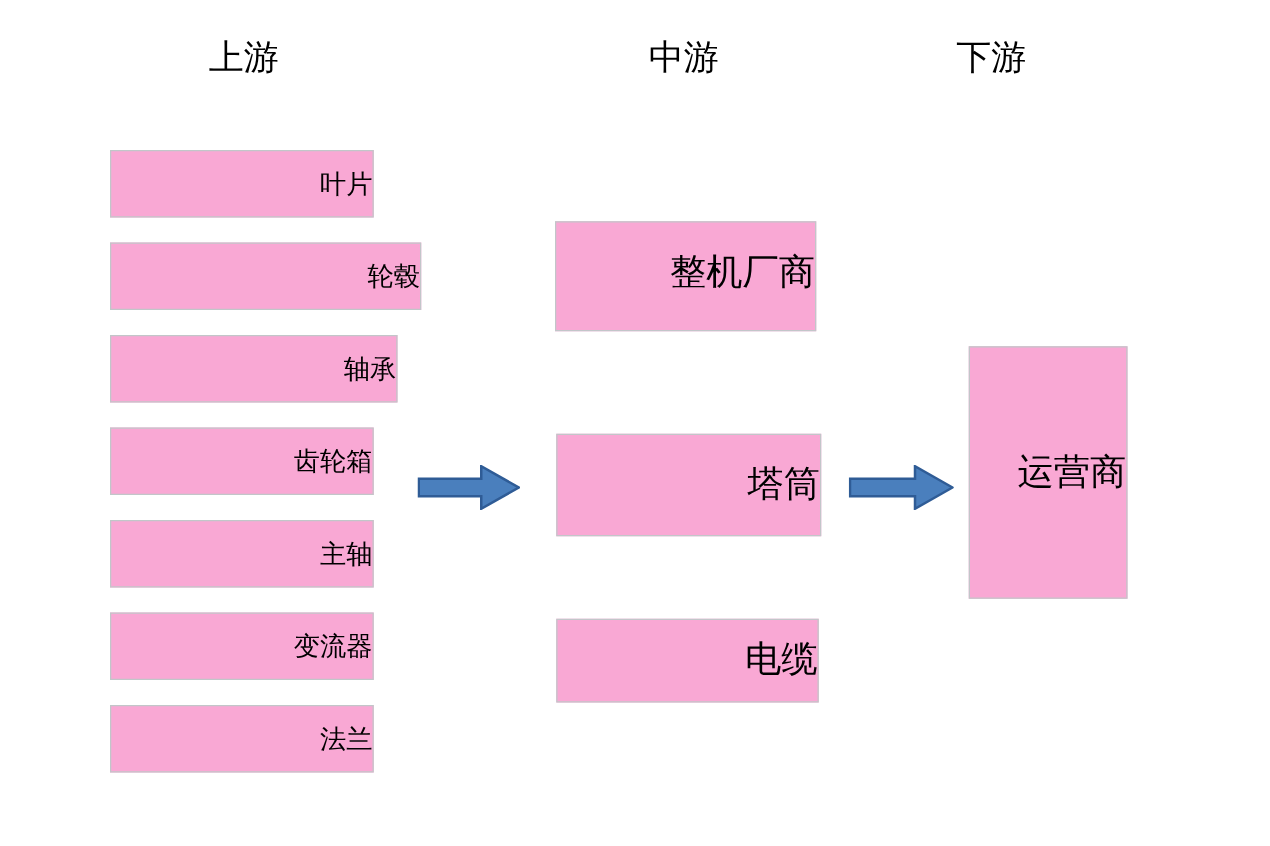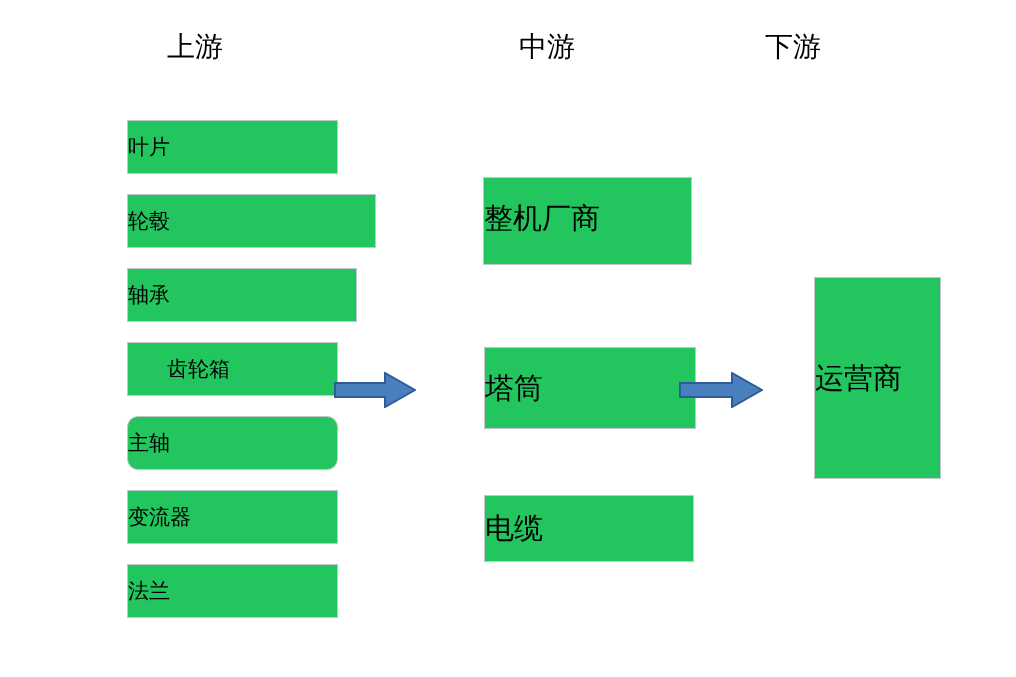--- a/index.html
+++ b/index.html
@@ -30,27 +30,26 @@
     font-size: 28px;
     line-height: 29px;
     color: #000000;
     white-space: nowrap;
     text-align: center;
   }
 
   
   .node-box {
     position: absolute;
-    background: #22c55e;
+    background: #f9a8d4;
     border: 1px solid #c2c6c9;
     box-sizing: border-box;
     display: flex;
     align-items: center;
-    justify-content: flex-start;
-    margin-left: 39px;
+    justify-content: flex-end;
   }
   .node-label {
     font-family: "Liberation Serif", "DejaVu Serif", serif;
     font-size: 21px;
     line-height: 21px;
     color: #000000;
     white-space: nowrap;
   }
   
   .node-box.mid .node-label,
@@ -90,21 +89,21 @@
   </div>
 
   <div class="node-box up" style="left:88px; top:268px; width:230px; height:54px;">
     <span class="node-label">轴承</span>
   </div>
 
   <div class="node-box up" style="left:88px; top:342px; width:211px; height:54px;padding-left:39px;">
     <span class="node-label">齿轮箱</span>
   </div>
 
-  <div class="node-box up" style="left:88px; top:416px; width:211px; height:54px;border-radius:11px;">
+  <div class="node-box up" style="left:88px; top:416px; width:211px; height:54px;">
     <span class="node-label">主轴</span>
   </div>
 
   <div class="node-box up" style="left:88px; top:490px; width:211px; height:54px;">
     <span class="node-label">变流器</span>
   </div>
 
   <div class="node-box up" style="left:88px; top:564px; width:211px; height:54px;">
     <span class="node-label">法兰</span>
   </div>

